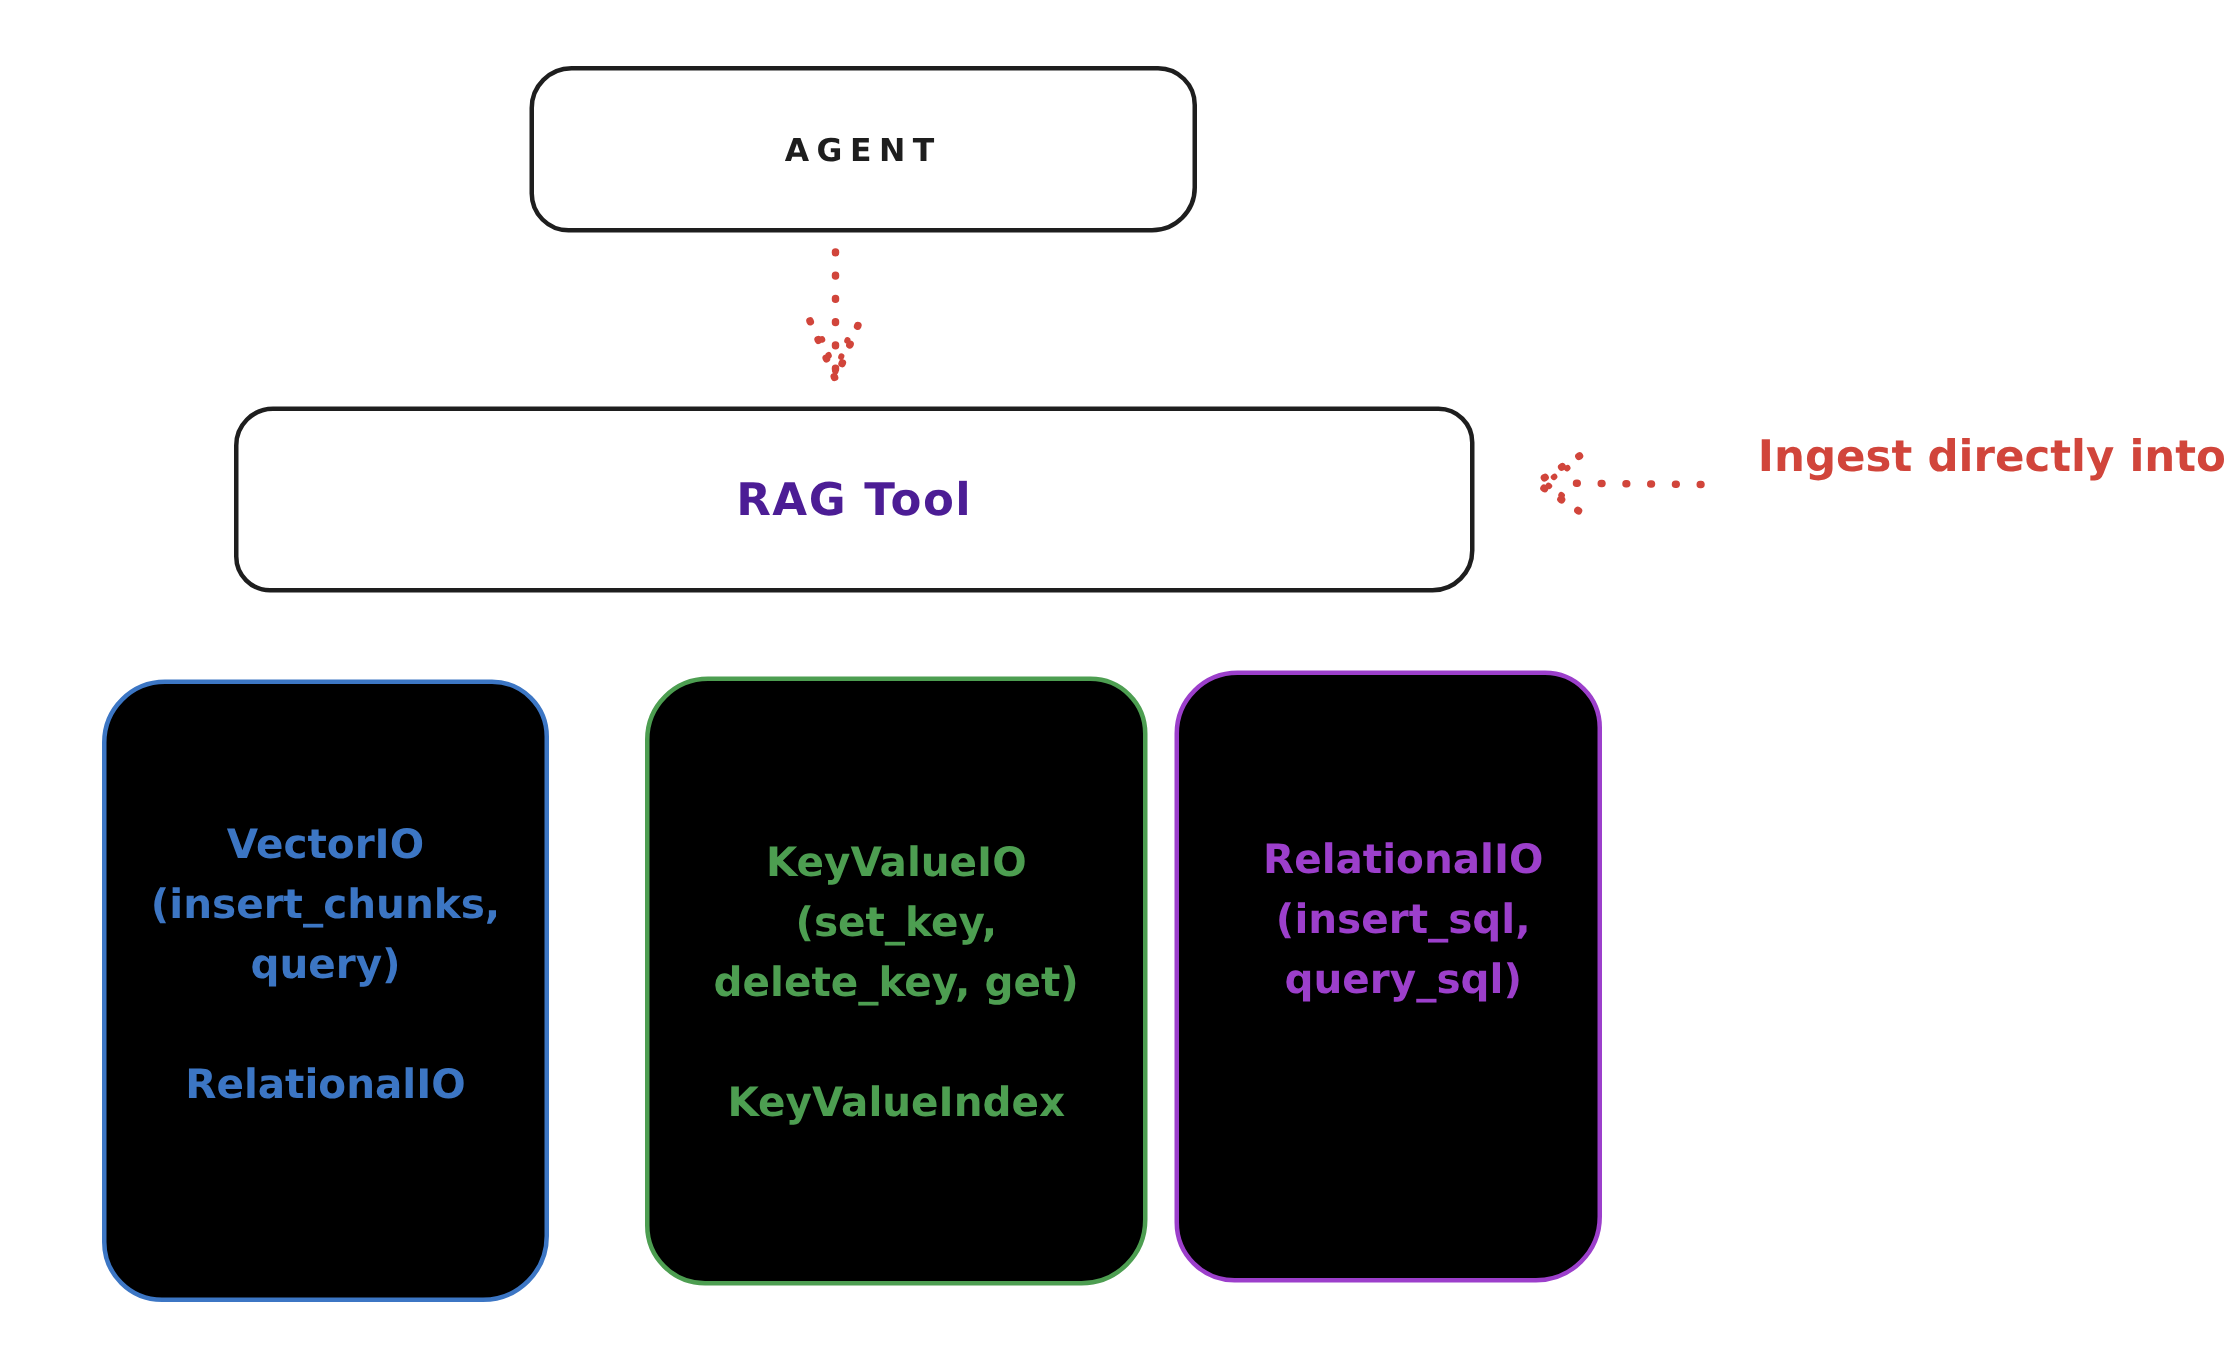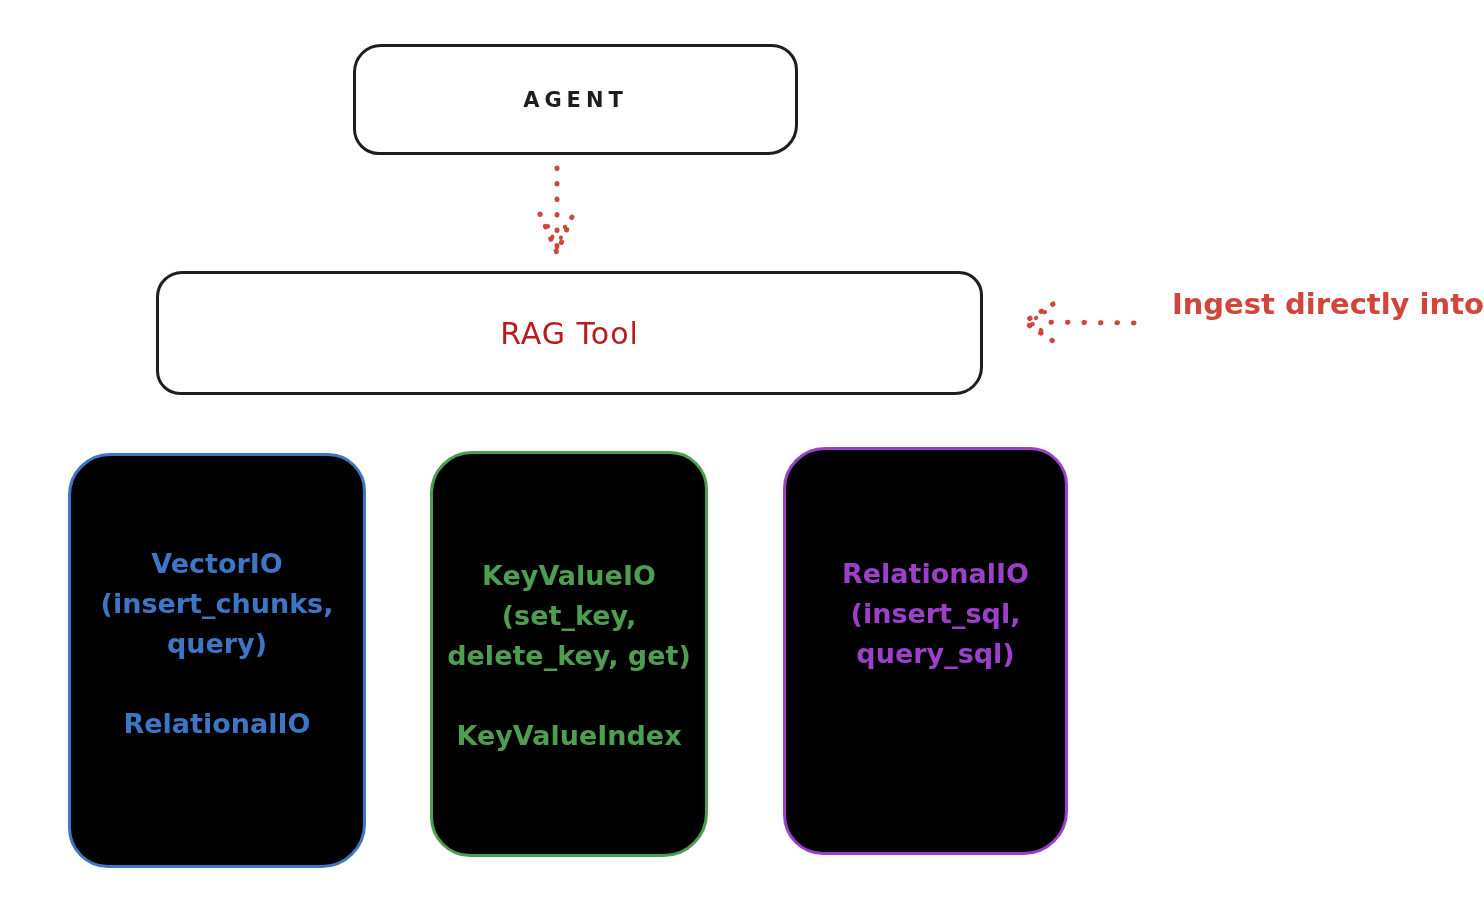--- a/index.html
+++ b/index.html
@@ -25,40 +25,40 @@
     border-radius: 28px 26px 30px 26px;
   }
   #agent-label {
     font-size: 21px; font-weight: 700; letter-spacing: 5px; color: #1e1e1e;
   }
   #rag-box {
     left: 156px; top: 271px; width: 827px; height: 124px;
     border-radius: 26px 24px 28px 24px;
   }
   #rag-label {
-    font-size: 30px; font-weight: 400; letter-spacing: 1px; color: #b91c1c; text-align: right;
+    font-size: 30px; font-weight: 700; letter-spacing: 1px; color: #4c1d95; text-align: right;
   }
   .io-box {
     position: absolute;
     background: #000000;
     border-style: solid;
     border-width: 3.5px;
     border-radius: 42px 38px 44px 40px;
     display: flex;
     flex-direction: column;
     align-items: center;
     text-align: center;
     font-weight: 600;
   }
   #io-vector {
     left: 68px; top: 453px; width: 298px; height: 415px;
     border-color: #3c76c4; color: #3c76c4; padding-top: 88px;
   }
   #io-keyvalue {
-    left: 430px; top: 451px; width: 278px; height: 406px;
+    left: 430px; top: 451px; width: 335px; height: 406px;
     border-color: #4d9e51; color: #4d9e51; padding-top: 102px;
   }
   #io-relational {
     left: 783px; top: 447px; width: 285px; height: 408px;
     border-color: #9c3fcb; color: #9c3fcb; padding-top: 104px; padding-left: 20px;
   }
   .io-line { font-size: 27px; line-height: 40px; white-space: nowrap; }
   .index-label { margin-top: 40px; font-size: 27px; line-height: 40px; }
   #annotation-text {
     position: absolute;

